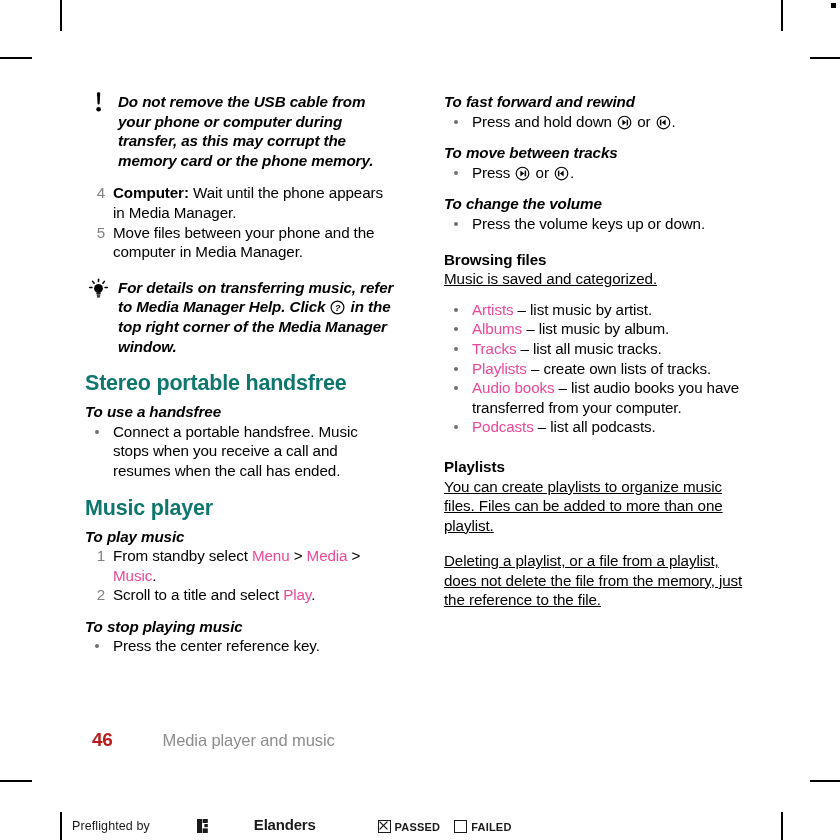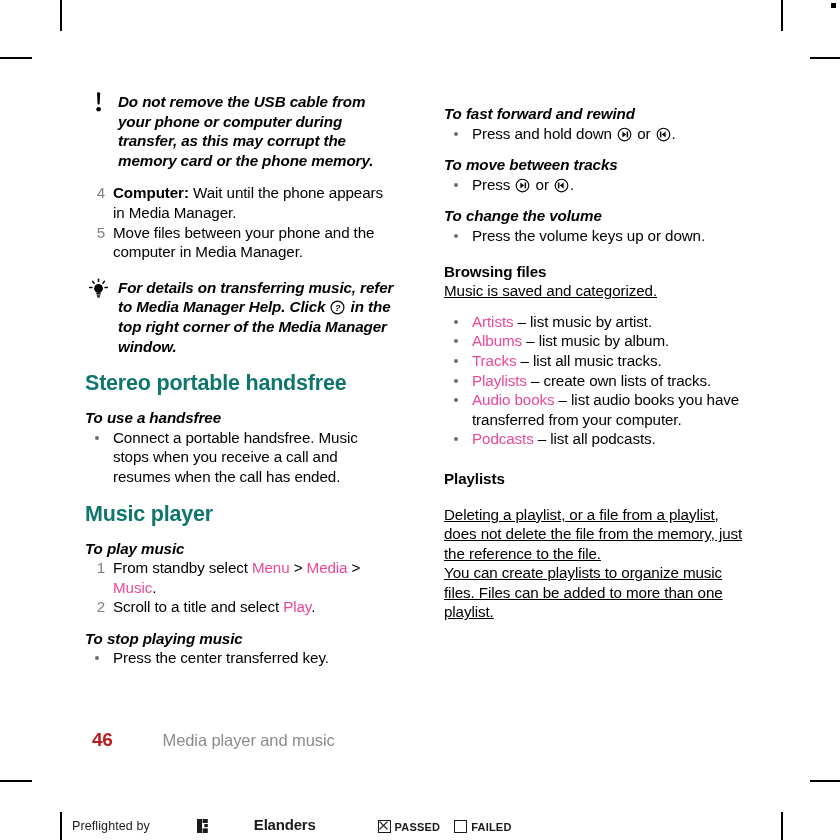--- a/index.html
+++ b/index.html
@@ -123,21 +123,21 @@
     letter-spacing: -0.2px;
   }
   h2.sub {
     font-size: 15.2px;
     line-height: 19.6px;
     font-weight: bold;
     font-style: italic;
     margin: 12px 0 0 0;
     letter-spacing: -0.1px;
   }
-  h2.sub.first { margin-top: 12px; }
+  h2.sub.first { margin-top: 0; }
   h3.plain {
     font-size: 15.2px;
     line-height: 19.6px;
     font-weight: bold;
     font-style: normal;
     margin: 0;
     letter-spacing: -0.1px;
   }
 
   p.body {
@@ -313,21 +313,21 @@
       </li>
       <li>
         <span class="num">2</span><span>Scroll to a title and select </span><span class="mk">Play</span><span>.</span>
       </li>
     </ol>
 
     <h2 class="sub">To stop playing music</h2>
     <ul class="bul">
       <li>
         <span class="dot"></span>
-        <span>Press the center transferred key.</span>
+        <span>Press the center reference key.</span>
       </li>
     </ul>
   </div>
 
   <div class="col col-right">
 
     <h2 class="sub first">To fast forward and rewind</h2>
     <ul class="bul">
       <li>
         <span class="dot"></span>
@@ -379,22 +379,22 @@
       <li><span class="dot"></span><span class="mk">Albums</span><span> – list music by album.</span></li>
       <li><span class="dot"></span><span class="mk">Tracks</span><span> – list all music tracks.</span></li>
       <li><span class="dot"></span><span class="mk">Playlists</span><span> – create own lists of tracks.</span></li>
       <li><span class="dot"></span><span class="mk">Audio books</span><span> – list audio books you have transferred from your computer.</span></li>
       <li><span class="dot"></span><span class="mk">Podcasts</span><span> – list all podcasts.</span></li>
     </ul>
 
     <div class="spacer-l"></div>
 
     <h3 class="plain">Playlists</h3>
+    <p class="body">You can create playlists to organize music files. Files can be added to more than one playlist.</p>
     <p class="body gap">Deleting a playlist, or a file from a playlist, does not delete the file from the memory, just the reference to the file.</p>
-    <p class="body">You can create playlists to organize music files. Files can be added to more than one playlist.</p>
   </div>
 
   <div class="footer">
     <span class="pageno">46</span>
     <span class="chaptitle">Media player and music</span>
   </div>
 
   <div class="preflight">
     <span class="pf-text">Preflighted by</span>
     <span class="pf-logo">

